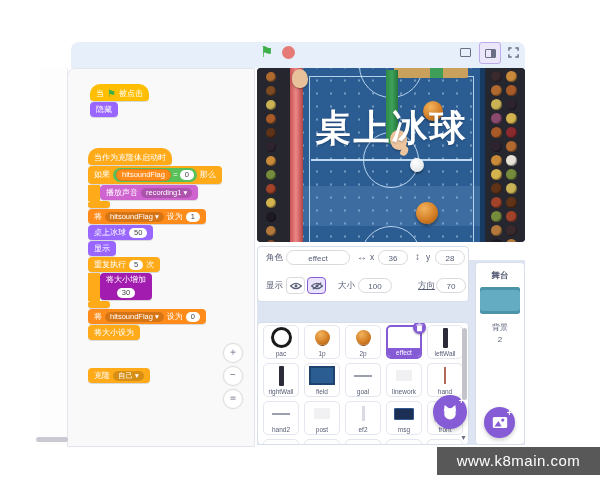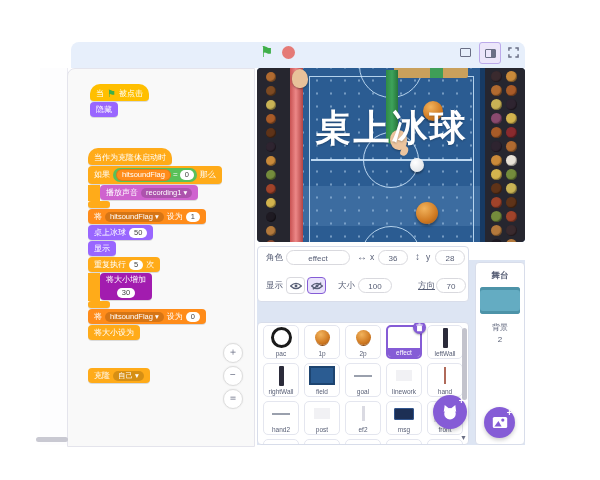--- a/index.html
+++ b/index.html
@@ -377,20 +377,21 @@
   <div class="abs sp-bg-count">2</div>
   <div class="add-btn add-backdrop">
     <svg width="16" height="13" viewBox="0 0 20 16">
         <rect x="1" y="1" width="18" height="14" rx="2" fill="#fff"></rect>
         <polygon points="3,13 8,6 12,13" fill="#855cd6"></polygon>
         <circle cx="13.5" cy="5" r="2" fill="#855cd6"></circle>
       </svg>
     <span class="plus-mark">+</span>
   </div>
 
+  <div class="banner banner-br">www.k8main.com</div>
 
 <div class="script" style="left: 90px; top: 84px;">
       <div class="block shape-hat" style="background: rgb(255, 191, 0);">
         <span class="bseg-text">当</span>
         <span class="bseg-flag">⚑</span>
         <span class="bseg-text">被点击</span>
       </div>
       <div class="block shape-stack" style="background: rgb(153, 102, 255);">
         <span class="bseg-text">隐藏</span>
       </div>

